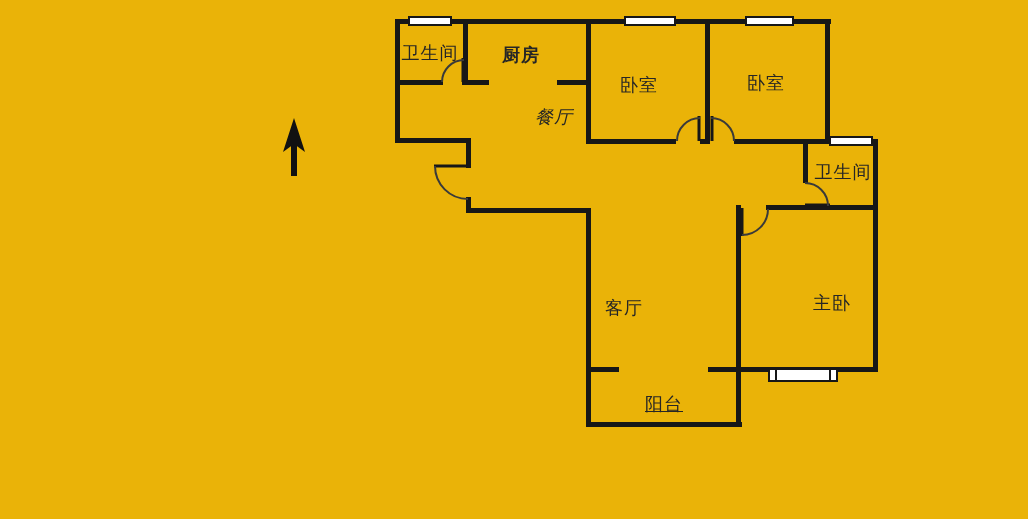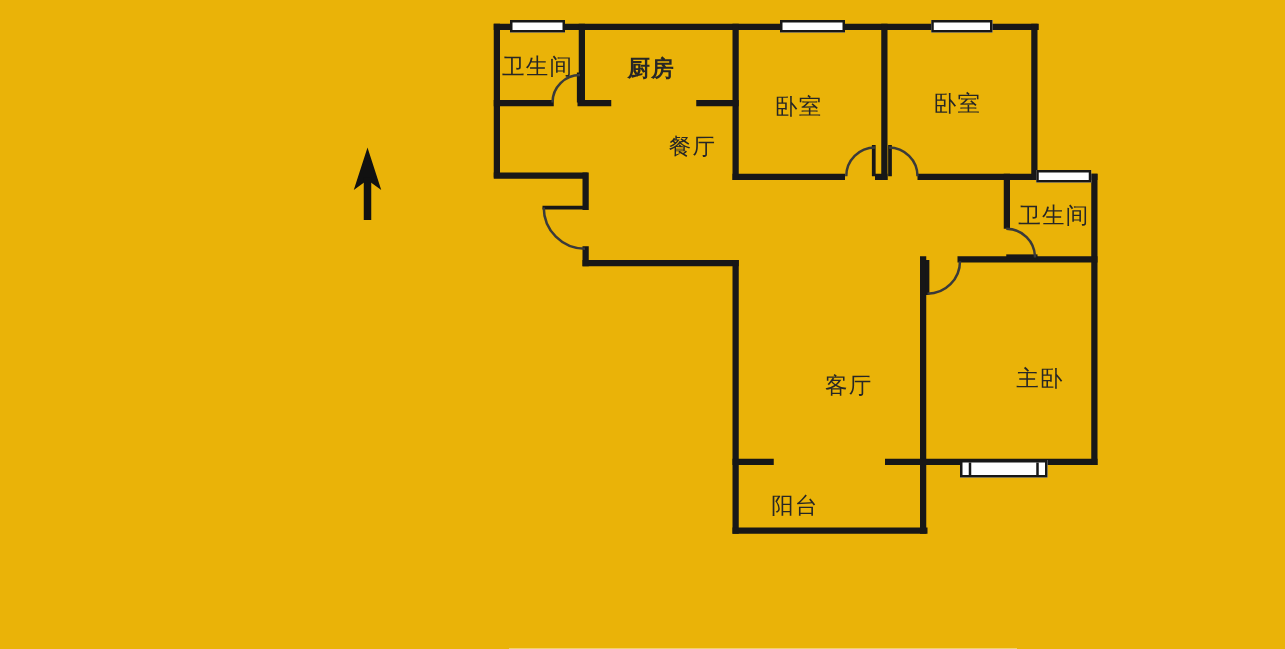--- a/index.html
+++ b/index.html
@@ -109,19 +109,19 @@
     <g>
       <polygon points="294,118 283,152 294,144 305,152" fill="#111111"></polygon>
       <rect x="291" y="142" width="6" height="34" fill="#111111"></rect>
     </g>
   </svg>
 
   <div class="lbl" style="left:430px;top:53px;">卫生间</div>
   <div class="lbl" style="left:521px;top:55px;font-weight:bold;">厨房</div>
   <div class="lbl" style="left:639px;top:85px;">卧室</div>
   <div class="lbl" style="left:766px;top:83px;">卧室</div>
-  <div class="lbl" style="left:554px;top:117px;">餐厅</div>
+  <div class="lbl" style="left:554px;top:117px;font-style:italic;">餐厅</div>
   <div class="lbl" style="left:843px;top:172px;">卫生间</div>
-  <div class="lbl" style="left:679px;top:308px;font-family:Liberation Serif, serif;">客厅</div>
+  <div class="lbl" style="left:624px;top:308px;font-family:Liberation Serif, serif;">客厅</div>
   <div class="lbl" style="left:832px;top:303px;">主卧</div>
-  <div class="lbl" style="left:636px;top:404px;">阳台</div>
+  <div class="lbl" style="left:664px;top:404px;text-decoration:underline;">阳台</div>
 
 </div>
 
 </body></html>

